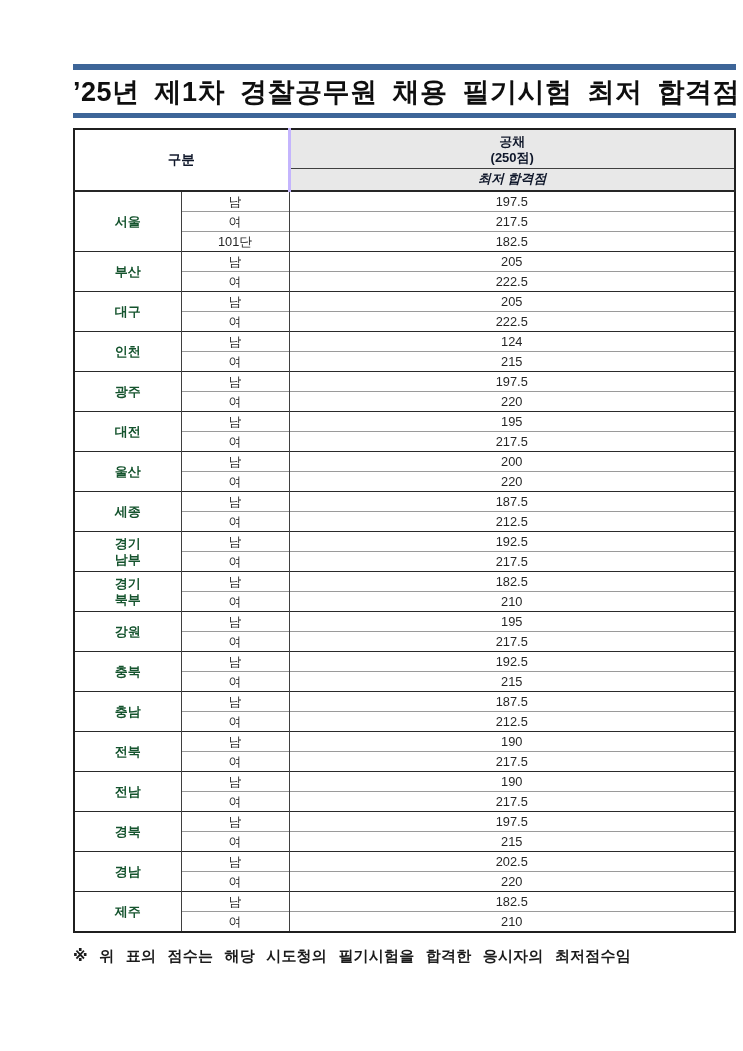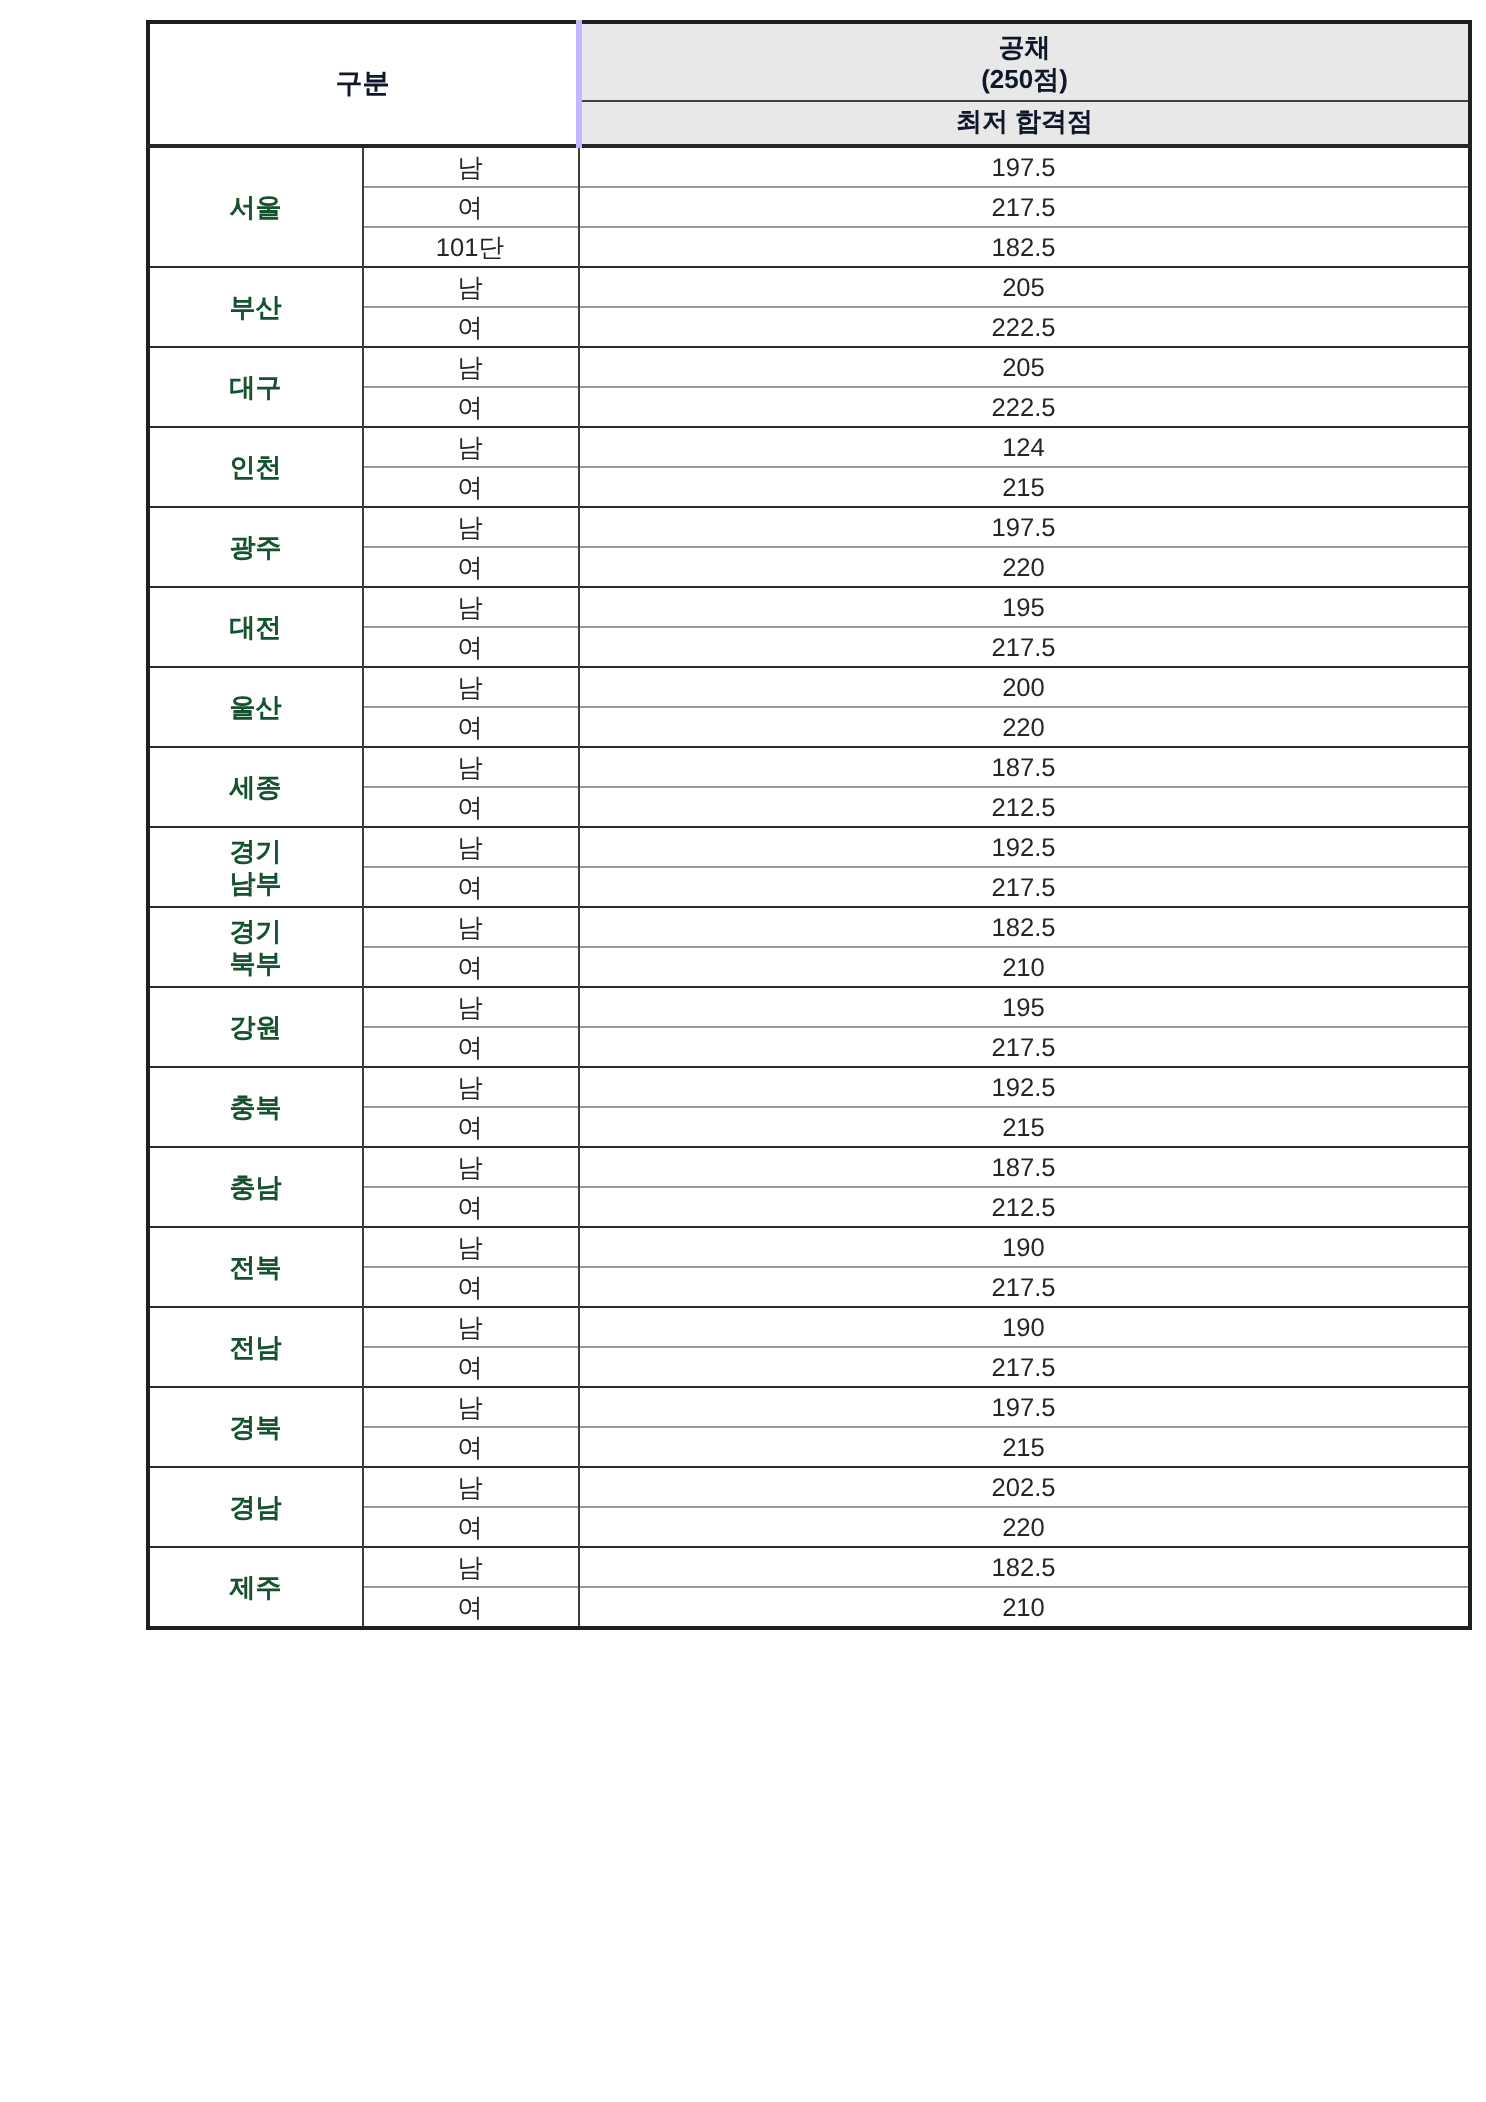--- a/index.html
+++ b/index.html
@@ -24,21 +24,21 @@
 
   
   table.scores {
     width:100%; margin-top:10px; border-collapse:collapse; table-layout:fixed;
     border:2px solid #1f1f1f;
   }
   th, td { text-align:center; vertical-align:middle; padding:0; }
   thead th { background:#e8e8e8; font-weight:700; color:#0f172a; font-size:13px; }
   th.th-gubun { background:#ffffff; border-right:3px solid #c4b5fd; font-size:13.5px; }
   th.th-gongchae { height:39px; line-height:16px; border-bottom:1px solid #3f3f3f; padding-top:3px; }
-  th.th-min { height:23px; }
+  th.th-min { height:23px;font-style:italic; }
   thead { border-bottom:2px solid #262626; }
 
   tbody td { font-size:12.8px; color:#262626; height:19.5px; line-height:19px; }
   td.region {
     font-weight:700; color:#14532d; font-size:13px; line-height:16px;
     border-right:1px solid #3f3f3f; white-space:pre-line;
   }
   td.gender { border-right:1px solid #3f3f3f; }
   tr.group-start td { border-top:1.6px solid #2a2a2a; }
   tr.inner td { border-top:1px solid #9a9a9a; }
@@ -48,20 +48,23 @@
     margin-top:14px; font-size:15px; color:#1b1b1b; font-weight:600;
     letter-spacing:0.2px; word-spacing:7px; white-space:nowrap;
   }
 </style>
 </head>
 <body>
 
 <div class="page">
   <div class="content">
 
+    <div class="title-box">
+      <h1>’25년 제1차 경찰공무원 채용 필기시험 최저 합격점</h1>
+    </div>
 
     <table class="scores">
       <colgroup>
         <col style="width:107px">
         <col style="width:108px">
         <col>
       </colgroup>
       <thead>
         <tr>
           <th class="th-gubun" colspan="2" rowspan="2">구분</th>
@@ -236,15 +239,16 @@
             <td class="gender">남</td>
             <td class="score">182.5</td>
           </tr>
           <tr class="inner">
             <td class="gender">여</td>
             <td class="score">210</td>
           </tr>
         </tbody>
     </table>
 
+    <div class="footnote">※ 위 표의 점수는 해당 시도청의 필기시험을 합격한 응시자의 최저점수임</div>
 
   </div>
 </div>
 
 </body></html>

